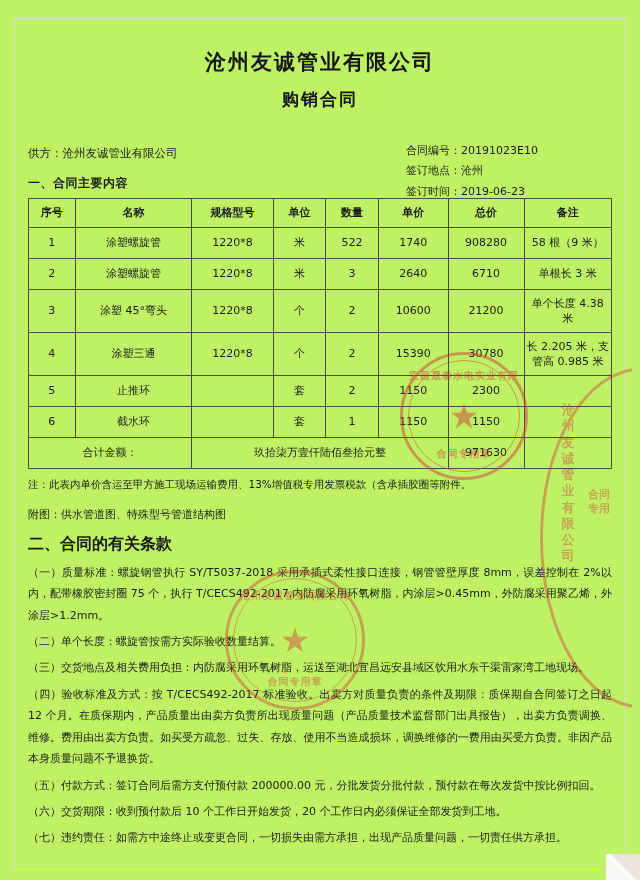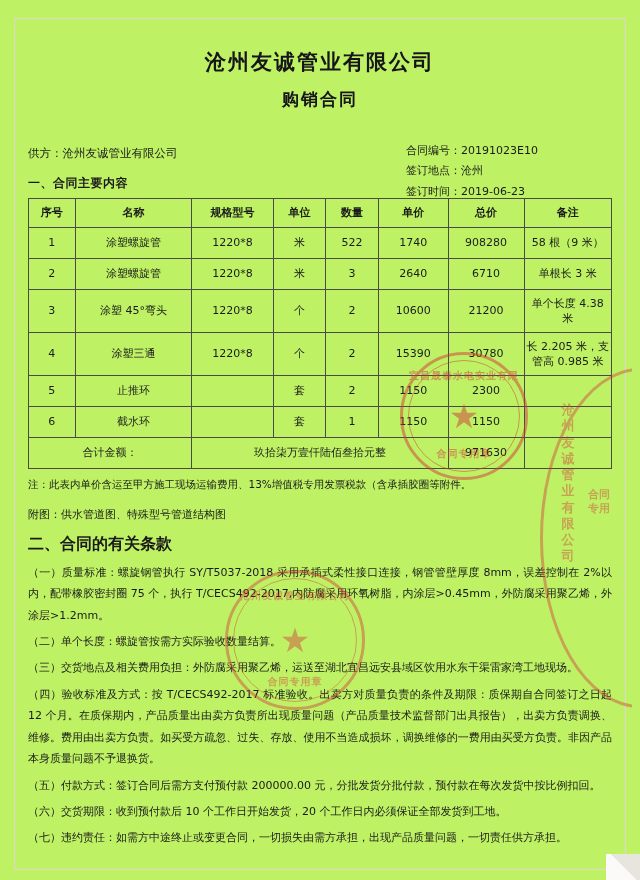--- a/index.html
+++ b/index.html
@@ -383,21 +383,21 @@
     <div class="clause-head">二、合同的有关条款</div>
 
     <div class="clauses">
       <div class="clause">
         <span class="c-no">（一）</span><span>质量标准：</span><span class="c-body">螺旋钢管执行 SY/T5037-2018 采用承插式柔性接口连接，钢管管壁厚度 8mm，误差控制在 2%以内，配带橡胶密封圈 75 个，执行 T/CECS492-2017,内防腐采用环氧树脂，内涂层&gt;0.45mm，外防腐采用聚乙烯，外涂层&gt;1.2mm。</span>
       </div>
       <div class="clause">
         <span class="c-no">（二）</span><span>单个长度：</span><span class="c-body">螺旋管按需方实际验收数量结算。</span>
       </div>
       <div class="clause">
-        <span class="c-no">（三）</span><span>交货地点及相关费用负担：</span><span class="c-body">外防腐采用聚乙烯，运送至湖北宜昌远安县域区饮用水东干渠雷家湾工地现场。</span>
+        <span class="c-no">（三）</span><span>交货地点及相关费用负担：</span><span class="c-body">内防腐采用环氧树脂，运送至湖北宜昌远安县域区饮用水东干渠雷家湾工地现场。</span>
       </div>
       <div class="clause">
         <span class="c-no">（四）</span><span>验收标准及方式：</span><span class="c-body">按 T/CECS492-2017 标准验收。出卖方对质量负责的条件及期限：质保期自合同签订之日起 12 个月。在质保期内，产品质量出由卖方负责所出现质量问题（产品质量技术监督部门出具报告），出卖方负责调换、维修。费用由出卖方负责。如买受方疏忽、过失、存放、使用不当造成损坏，调换维修的一费用由买受方负责。非因产品本身质量问题不予退换货。</span>
       </div>
       <div class="clause">
         <span class="c-no">（五）</span><span>付款方式：</span><span class="c-body">签订合同后需方支付预付款 200000.00 元，分批发货分批付款，预付款在每次发货中按比例扣回。</span>
       </div>
       <div class="clause">
         <span class="c-no">（六）</span><span>交货期限：</span><span class="c-body">收到预付款后 10 个工作日开始发货，20 个工作日内必须保证全部发货到工地。</span>
       </div>

